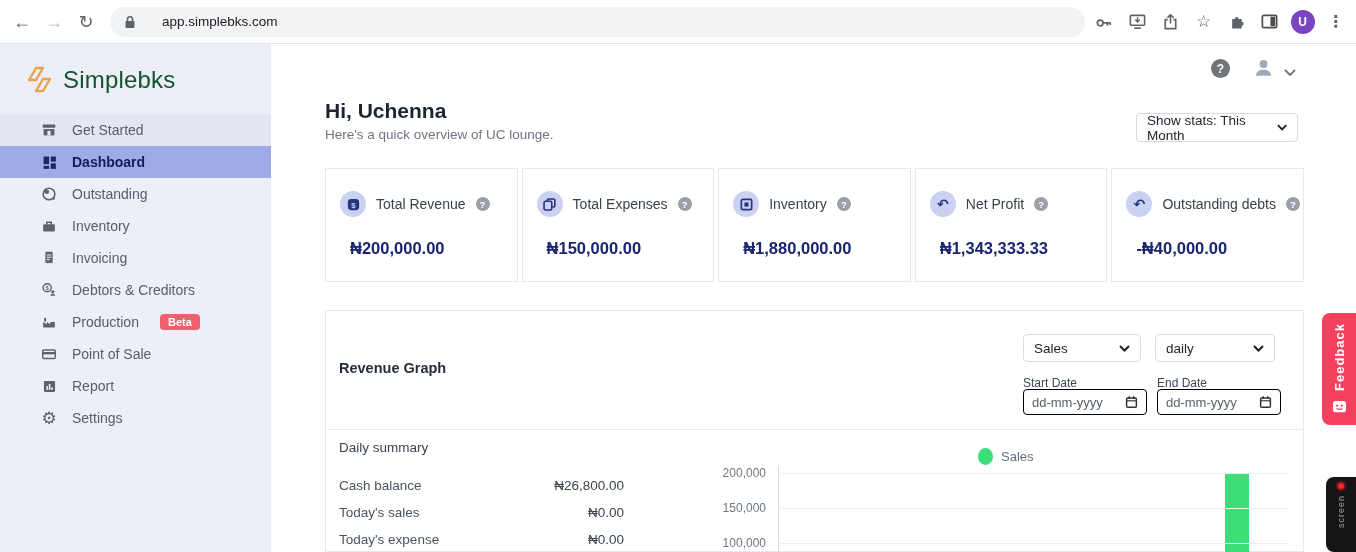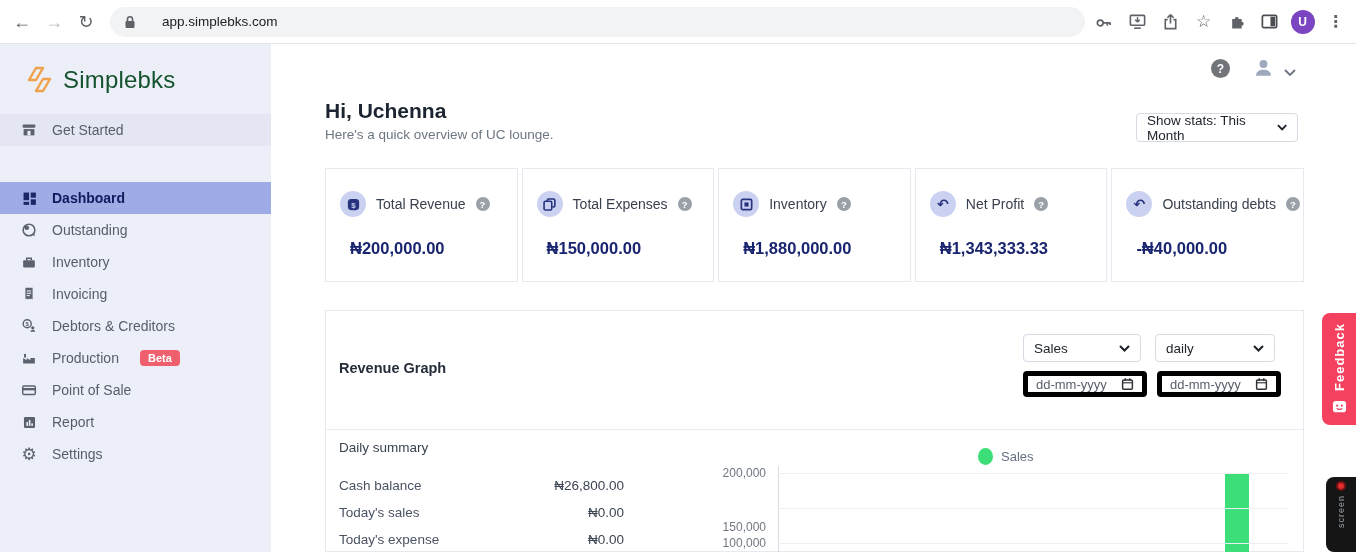--- a/index.html
+++ b/index.html
@@ -20,25 +20,25 @@
     font-size:12px; font-weight:bold; display:flex; align-items:center; justify-content:center; }
 
   
   #sidebar { position:absolute; left:0; top:44px; width:271px; height:508px; background:#eceef8; }
   #brand { display:flex; align-items:center; gap:10px; padding:22px 0 0 26px; }
   #brand-name { font-size:24px; font-weight:normal; color:#14532d; letter-spacing:.2px; }
   #add-btn { display:block; margin:18px 24px 0 24px; width:222px; height:43px; background:#1d2b72;
     border:none; border-radius:6px; color:#fff; font-size:14px; font-weight:bold; cursor:pointer;
     font-family:inherit; }
   #nav { margin-top:20px; }
-  .nav-item { height:32px; display:flex; align-items:center; gap:13px; padding-left:19px;
+  .nav-item { height:32px; display:flex; align-items:center; gap:13px; padding-left:39px;
     font-size:14px; color:#575e6b; cursor:pointer; }
   .nav-item .nico { width:20px; display:flex; justify-content:center; align-items:center; }
   .nav-item.first { background:#e4e7f3; }
-  .nav-item.active { background:#9fabe4; color:#111a5e; font-weight:bold;margin-top:36px; }
+  .nav-item.active { background:#9fabe4; color:#111a5e; font-weight:bold; }
   .gear-glyph { font-size:17px; line-height:1; color:#5b626e; }
   .beta { background:#ef5f6e; color:#fff; font-size:11px; font-weight:bold; border-radius:4px;
     padding:2px 8px; margin-left:8px; }
 
   
   #help-top { position:absolute; left:1211px; top:59px; width:19px; height:19px; border-radius:50%;
     background:#71757a; color:#fff; font-size:12px; font-weight:bold; display:flex; align-items:center;
     justify-content:center; cursor:pointer; }
   #user-top { position:absolute; left:1252px; top:57px; cursor:pointer; }
   #user-chev { position:absolute; left:1283px; top:63px; cursor:pointer; }
@@ -63,22 +63,22 @@
 
   
   #panel { position:absolute; left:325px; top:310px; width:979px; height:242px;
     border:1px solid #e7e9f1; background:#fff; }
   #panel-title { position:absolute; left:339px; top:360px; font-size:14.5px; font-weight:bold; color:#262d3a; }
   #sel-metric { position:absolute; left:1023px; top:334px; width:118px; height:28px; }
   #sel-interval { position:absolute; left:1155px; top:334px; width:120px; height:28px; }
   .dlabel { position:absolute; font-size:12px; color:#3c4657; }
   #lbl-start { left:1023px; top:376px; }
   #lbl-end { left:1157px; top:376px; }
-  .dateinput { position:absolute; top:371px; height:26px; width:124px; background:#fff;
-    border:5px solid #000000; border-radius:4px; display:flex; align-items:center;
+  .dateinput { position:absolute; top:389px; height:26px; width:124px; background:#fff;
+    border:1px solid #000000; border-radius:4px; display:flex; align-items:center;
     justify-content:space-between; padding:0 8px; font-size:13px; color:#585f6b; cursor:text; }
   #date-start { left:1023px; } #date-end { left:1157px; }
   #panel-div { position:absolute; left:326px; top:429px; width:977px; height:1px; background:#e9ebf2; }
 
   
   #dsum { position:absolute; left:339px; top:440px; width:285px; }
   #dsum-title { font-size:13.5px; color:#3a4350; }
   .dsrow { position:absolute; left:0; width:285px; display:flex; justify-content:space-between;
     font-size:13.5px; }
   .dsrow .dl { color:#4a5362; } .dsrow .dv { color:#3c4552; }
@@ -408,21 +408,21 @@
 <div id="chart">
   <div id="legend">
     <span id="legend-dot" style="background: rgb(60, 222, 119);"></span>
     <span id="legend-label">Sales</span>
   </div>
   <div id="yaxis"></div>
   <div id="bar0" style="left: 525px; top: 33px; height: 79px; background: rgb(60, 222, 119);"></div>
 <div class="gridline" style="top: 33px;"></div>
     <span class="ytick" style="top: 33px; left: 0px;">200,000</span>
     <div class="gridline" style="top: 68px;"></div>
-    <span class="ytick" style="top: 68px; left: 0px; margin-top: 19px;">150,000</span>
+    <span class="ytick" style="top: 68px; left: 0px;">150,000</span>
     <div class="gridline" style="top: 103px;"></div>
     <span class="ytick" style="top: 103px; left: 0px;">100,000</span>
   </div>
 
 <div id="feedback">
   <span>Feedback</span>
   <svg width="15" height="15" viewBox="0 0 16 16">
       <rect x="1" y="1" width="14" height="12" rx="3" fill="#fff"></rect>
       <circle cx="5.5" cy="6" r="1.1" fill="#f4415f"></circle>
       <circle cx="10.5" cy="6" r="1.1" fill="#f4415f"></circle>

